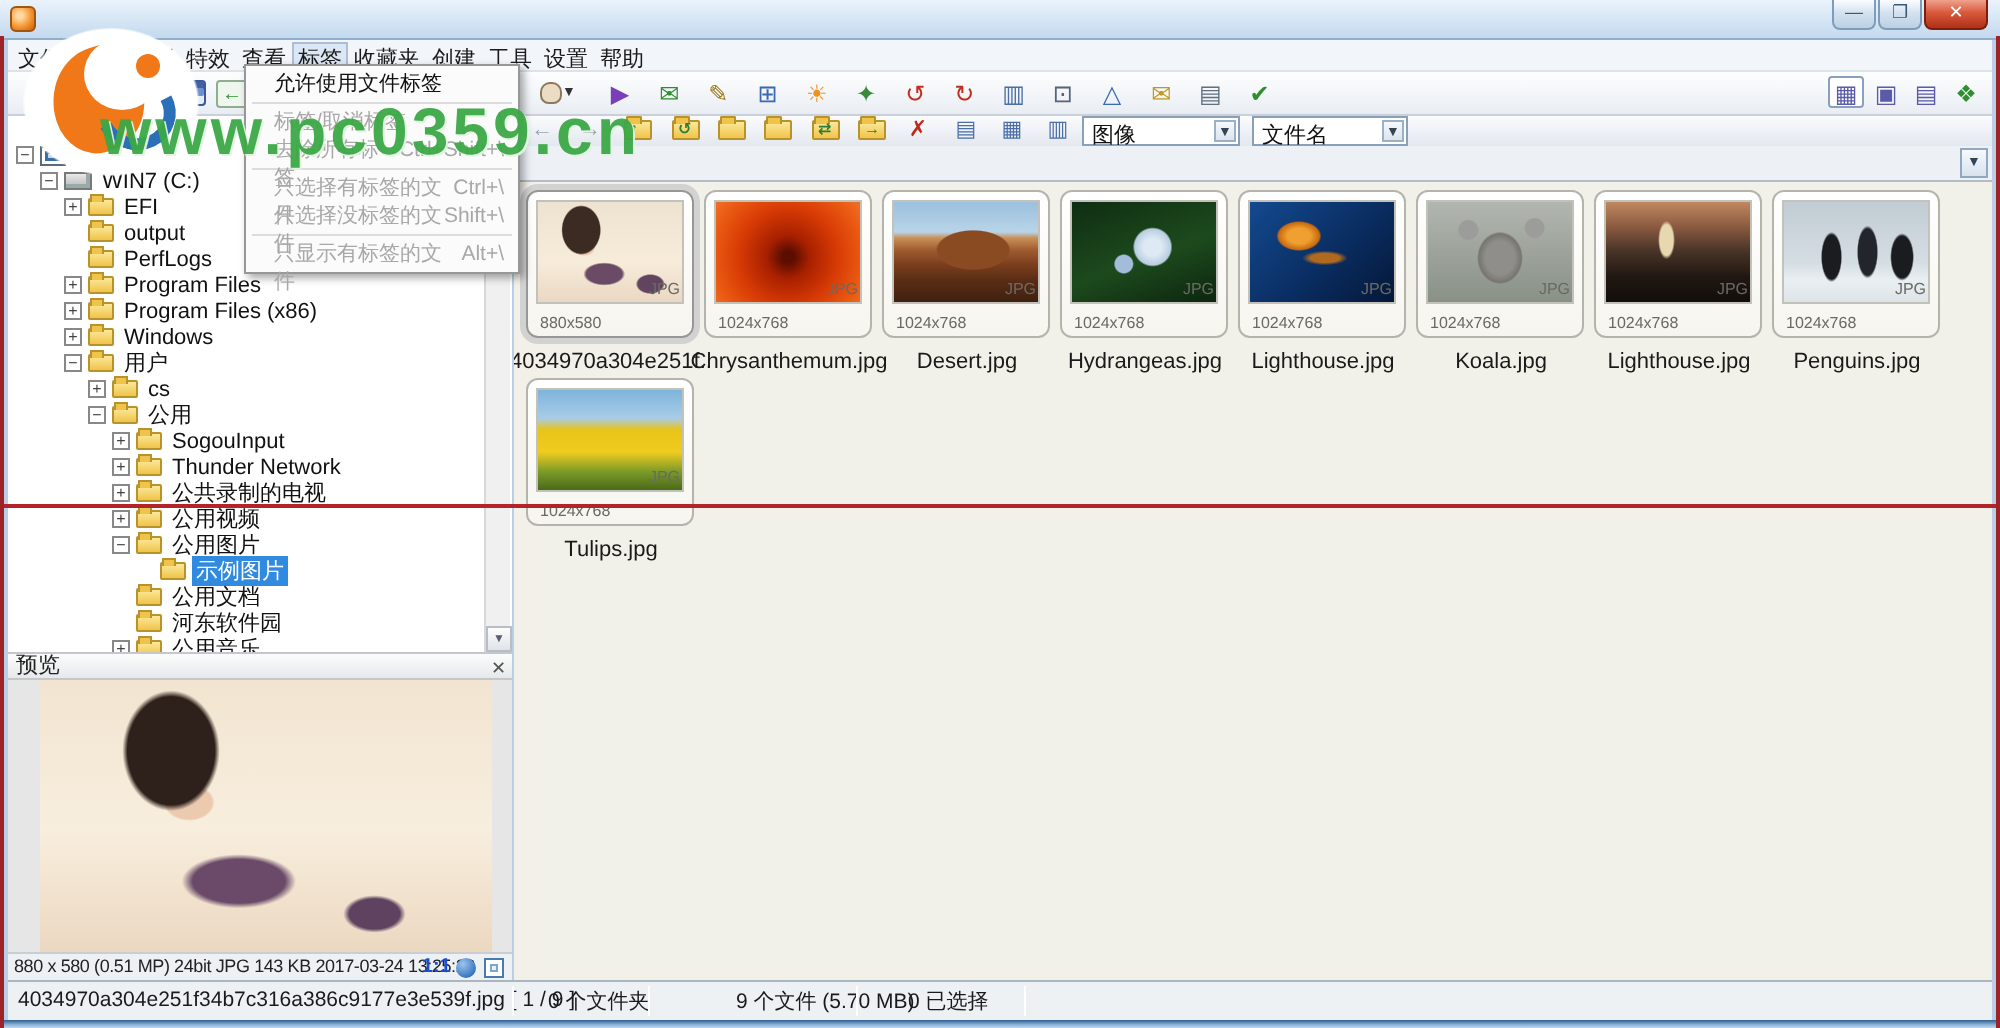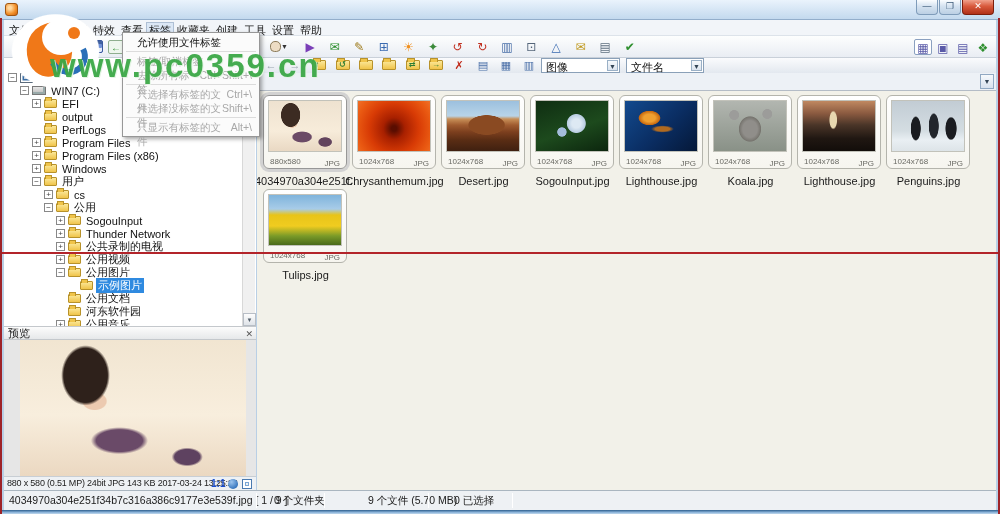--- a/index.html
+++ b/index.html
@@ -68,21 +68,21 @@
     border:1px solid #90a8c2; font-size:7px; text-align:center; line-height:14px; color:#345; }
 
   
   .thumbs { position:absolute; left:0; top:32px; width:739px; height:400px; background:#f2f1e9; border-top:1px solid #b4bcc6; overflow:hidden; }
   .cell { position:absolute; width:89px; height:92px; }
   .tbox { position:absolute; left:2px; top:0; width:84px; height:74px; background:linear-gradient(#ffffff,#f6f5ef);
     border:1px solid #b4b4ac; border-radius:6px; }
   .sel .tbox { box-shadow:0 0 0 3px #d2d2d2; border-color:#979797;padding-left:43px; }
   .timg { position:absolute; left:4px; top:4px; right:4px; bottom:16px; border:1px solid #c2c2ba; }
   .tdims { position:absolute; left:6px; bottom:2px; font-size:8px; color:#6a6a64; }
-  .tfmt { position:absolute; right:6px; bottom:0; font-size:8px; color:#6a6a64; }
+  .tfmt { position:absolute; right:6px; bottom:19px; font-size:8px; color:#6a6a64; }
   .tname { position:absolute; left:-6px; top:80px; width:101px; text-align:center; font-size:11px; color:#1a1a1a; white-space:nowrap; overflow:hidden; }
 
   
   .ti-0 { background:
     radial-gradient(ellipse 16px 20px at 30% 28%, #3c2b22 58%, rgba(0,0,0,0) 62%),
     radial-gradient(ellipse 9px 7px at 32% 45%, #ebc9ae 58%, rgba(0,0,0,0) 63%),
     radial-gradient(ellipse 18px 10px at 46% 72%, #6b4a66 50%, rgba(0,0,0,0) 58%),
     radial-gradient(ellipse 13px 9px at 78% 82%, #63445e 48%, rgba(0,0,0,0) 56%),
     linear-gradient(180deg,#eee2d0,#f7ecda 60%,#e9d8c3); }
   .ti-1 { background:radial-gradient(circle at 50% 55%, #5a0d00 6%, #a82000 24%, #d83b05 55%, #ea5a12 82%, #f07028); }
@@ -392,21 +392,21 @@
             <span class="tfmt">JPG</span>
           </div>
           <div class="tname">Desert.jpg</div>
         </div>
         <div class="cell" style="left: 271px; top: 4px;">
           <div class="tbox">
             <div class="timg ti-3"></div>
             <span class="tdims">1024x768</span>
             <span class="tfmt">JPG</span>
           </div>
-          <div class="tname">SogouInput.jpg</div>
+          <div class="tname">Hydrangeas.jpg</div>
         </div>
         <div class="cell" style="left: 360px; top: 4px;">
           <div class="tbox">
             <div class="timg ti-4"></div>
             <span class="tdims">1024x768</span>
             <span class="tfmt">JPG</span>
           </div>
           <div class="tname">Lighthouse.jpg</div>
         </div>
         <div class="cell" style="left: 449px; top: 4px;">

